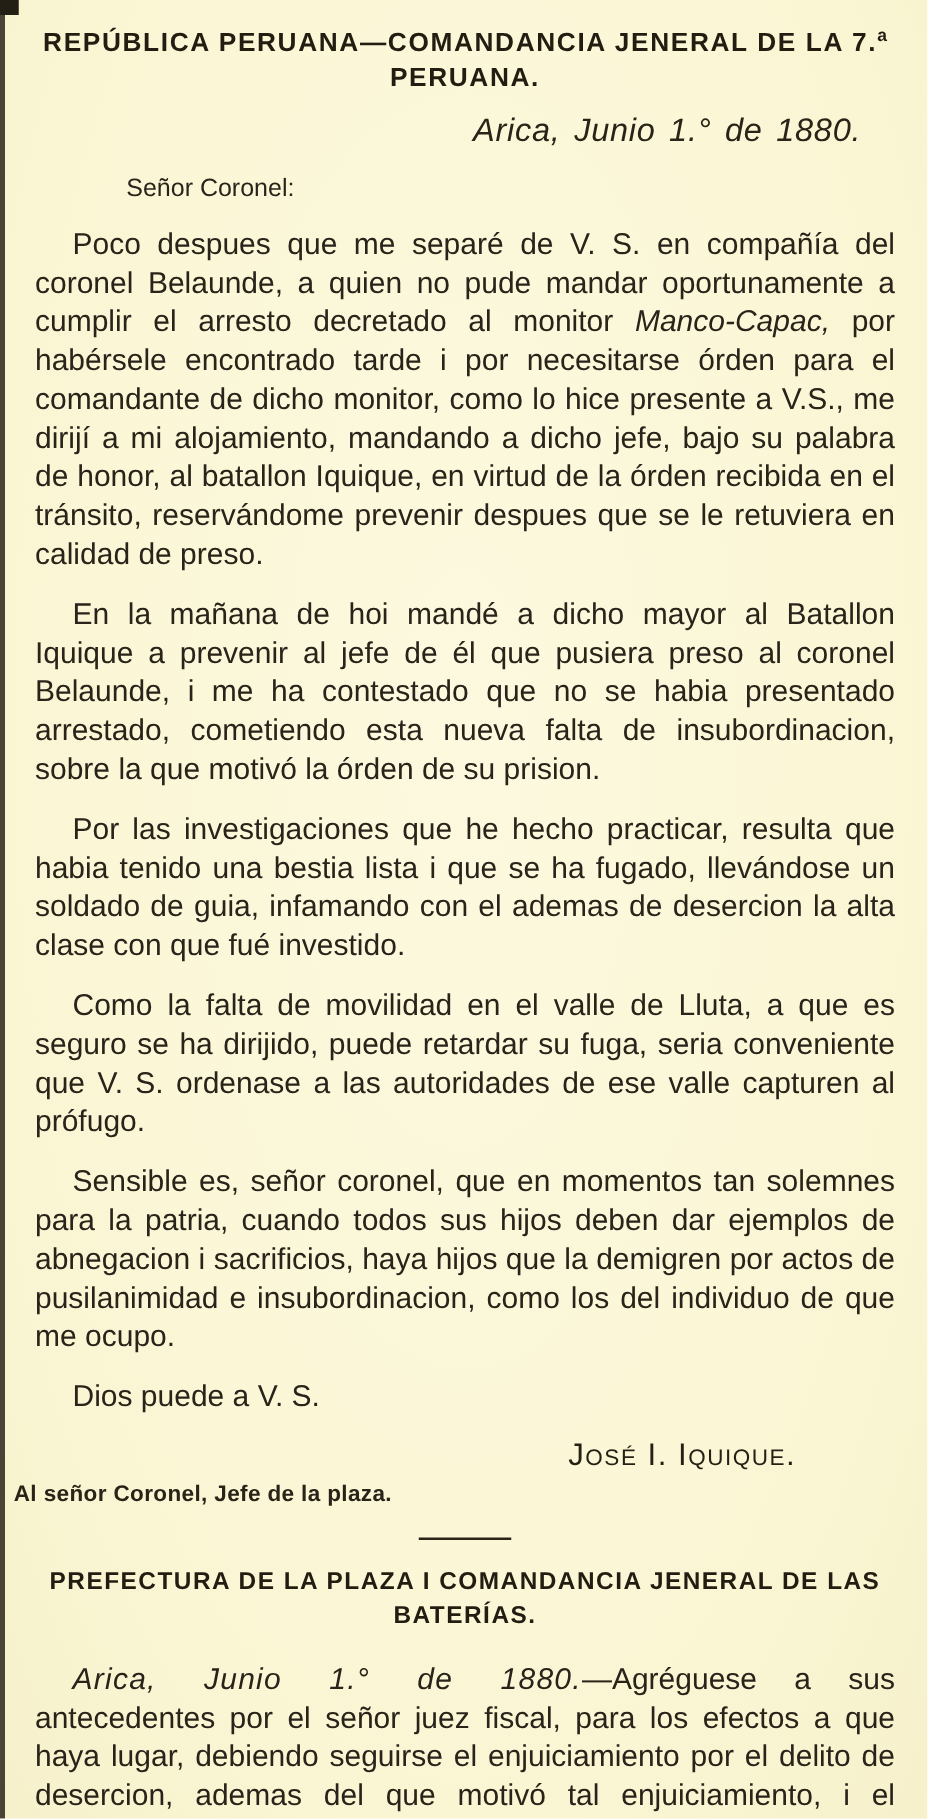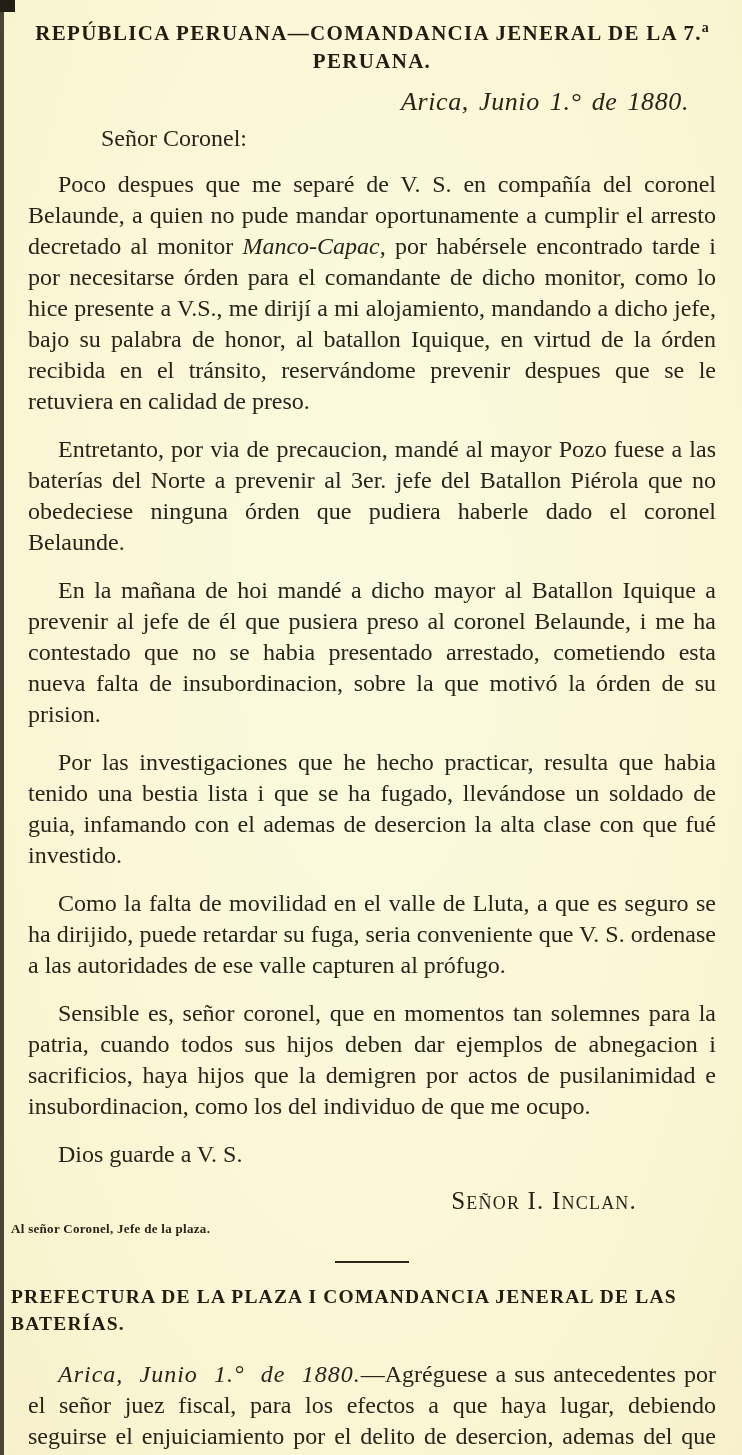--- a/index.html
+++ b/index.html
@@ -8,21 +8,21 @@
     width: 742px;
     height: 1455px;
     overflow: hidden;
   }
   .page {
     position: relative;
     width: 742px;
     height: 1455px;
     background: radial-gradient(ellipse at 50% 40%, #fcf9df 0%, #faf6d4 70%, #f6f1cb 100%);
     color: #29231a;
-    font-family: Liberation Serif, serif;
+    font-family: Liberation Sans, sans-serif;
     overflow: hidden;
   }
   .scan-edge-left {
     position: absolute;
     left: 0; top: 0;
     width: 4px; height: 100%;
     background: #4a4436;
   }
   .scan-corner-top-left {
     position: absolute;
@@ -52,56 +52,57 @@
     text-align: right;
     padding-right: 44px;
     font-style: italic;
     font-size: 26px;
     letter-spacing: 0.6px;
     word-spacing: 3px;
     margin-top: 12px;
     color: #2a2418;
   }
   .salutation {
-    font-size: 24px;
+    font-size: 20px;
     padding-left: 90px;
-    margin-top: 8px;
+    margin-top: 20px;
   }
   .body-para {
     font-size: 24px;
     line-height: 31px;
     text-align: justify;
     text-indent: 30px;
     margin: 17px;
     color: #29231a;
   }
   .italic { font-style: italic; }
   .signature-1 {
     text-align: right;
     padding-right: 96px;
     font-variant: small-caps;
     font-size: 25px;
     letter-spacing: 1.2px;
     margin-top: 6px;
     color: #251f14;
   }
   .addressee {
-    font-size: 13px;
+    font-size: 18px;
     font-weight: bold;
     letter-spacing: 0.3px;
     margin-top: 6px;
     color: #2a2418;
   }
   .divider {
     width: 74px;
     height: 0;
     border-top: 2px solid #2a2418;
     margin: 24px auto 20px auto;
   }
   .doc-header-2 {
+    text-align: center;
     font-weight: bold;
     font-size: 19.5px;
     line-height: 27px;
     letter-spacing: 1.2px;
     color: #221c11;
     margin: 0;
   }
   .decree-para {
     margin-top: 22px;
   }
@@ -123,33 +124,32 @@
     <h1 class="doc-header"><span>REPÚBLICA PERUANA—COMANDANCIA JENERAL DE LA 7.</span><span class="sup">a</span><br>
       <span>PERUANA.</span>
     </h1>
 
     <div class="dateline-1">Arica, Junio 1.° de 1880.</div>
 
     <div class="salutation">Señor Coronel:</div>
 
     <p class="body-para"><span>Poco despues que me separé de V. S. en compañía del coronel Belaunde, a quien no pude mandar oportunamente a cumplir el arresto decretado al monitor </span><span class="italic">Manco-Capac,</span><span> por habérsele encontrado tarde i por necesitarse órden para el comandante de dicho monitor, como lo hice presente a V.S., me dirijí a mi alojamiento, mandando a dicho jefe, bajo su palabra de honor, al batallon Iquique, en virtud de la órden recibida en el tránsito, reservándome prevenir despues que se le retuviera en calidad de preso.</span></p>
 
-    <p class="body-para">Entretanto, por via de precaucion, mandé al mayor Pozo fuese a las baterías del Norte a prevenir al 3er. jefe del Batallon Piérola que no obedeciese ninguna órden que pudiera haberle dado el coronel Belaunde.</p>
 
     <p class="body-para">En la mañana de hoi mandé a dicho mayor al Batallon Iquique a prevenir al jefe de él que pusiera preso al coronel Belaunde, i me ha contestado que no se habia presentado arrestado, cometiendo esta nueva falta de insubordinacion, sobre la que motivó la órden de su prision.</p>
 
     <p class="body-para">Por las investigaciones que he hecho practicar, resulta que habia tenido una bestia lista i que se ha fugado, llevándose un soldado de guia, infamando con el ademas de desercion la alta clase con que fué investido.</p>
 
     <p class="body-para">Como la falta de movilidad en el valle de Lluta, a que es seguro se ha dirijido, puede retardar su fuga, seria conveniente que V. S. ordenase a las autoridades de ese valle capturen al prófugo.</p>
 
     <p class="body-para">Sensible es, señor coronel, que en momentos tan solemnes para la patria, cuando todos sus hijos deben dar ejemplos de abnegacion i sacrificios, haya hijos que la demigren por actos de pusilanimidad e insubordinacion, como los del individuo de que me ocupo.</p>
 
-    <p class="body-para">Dios guarde a V. S.</p>
+    <p class="body-para">Dios puede a V. S.</p>
 
-    <div class="signature-1">Señor I. Inclan.</div>
+    <div class="signature-1">José I. Iquique.</div>
 
     <div class="addressee">Al señor Coronel, Jefe de la plaza.</div>
 
     <div class="divider"></div>
 
     <h2 class="doc-header-2"><span>PREFECTURA DE LA PLAZA I COMANDANCIA JENERAL DE LAS</span><br>
       <span>BATERÍAS.</span>
     </h2>
 
     <p class="body-para decree-para"><span class="decree-dateline">Arica, Junio 1.° de 1880.</span><span>—Agréguese a sus antecedentes por el señor juez fiscal, para los efectos a que haya lugar, debiendo seguirse el enjuiciamiento por el delito de desercion, ademas del que motivó tal enjuiciamiento, i el procedimiento determinado por la ordenanza para el caso de reo ausente.</span></p>

